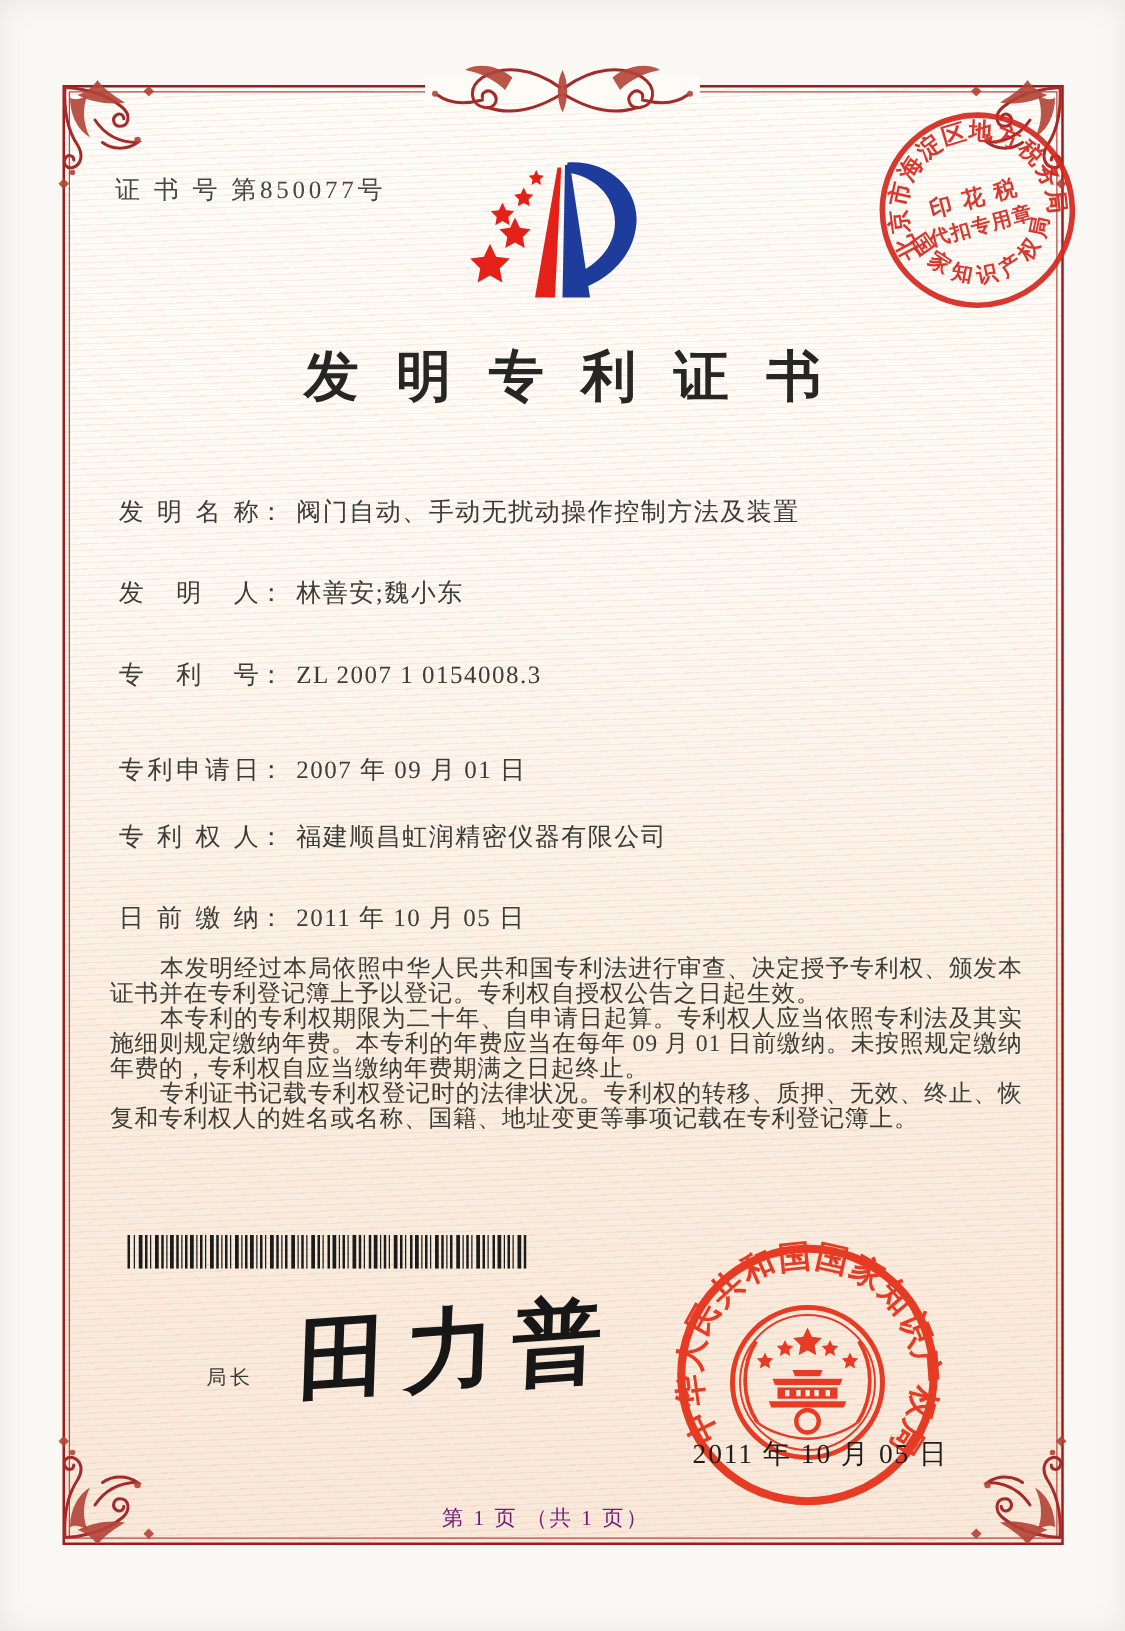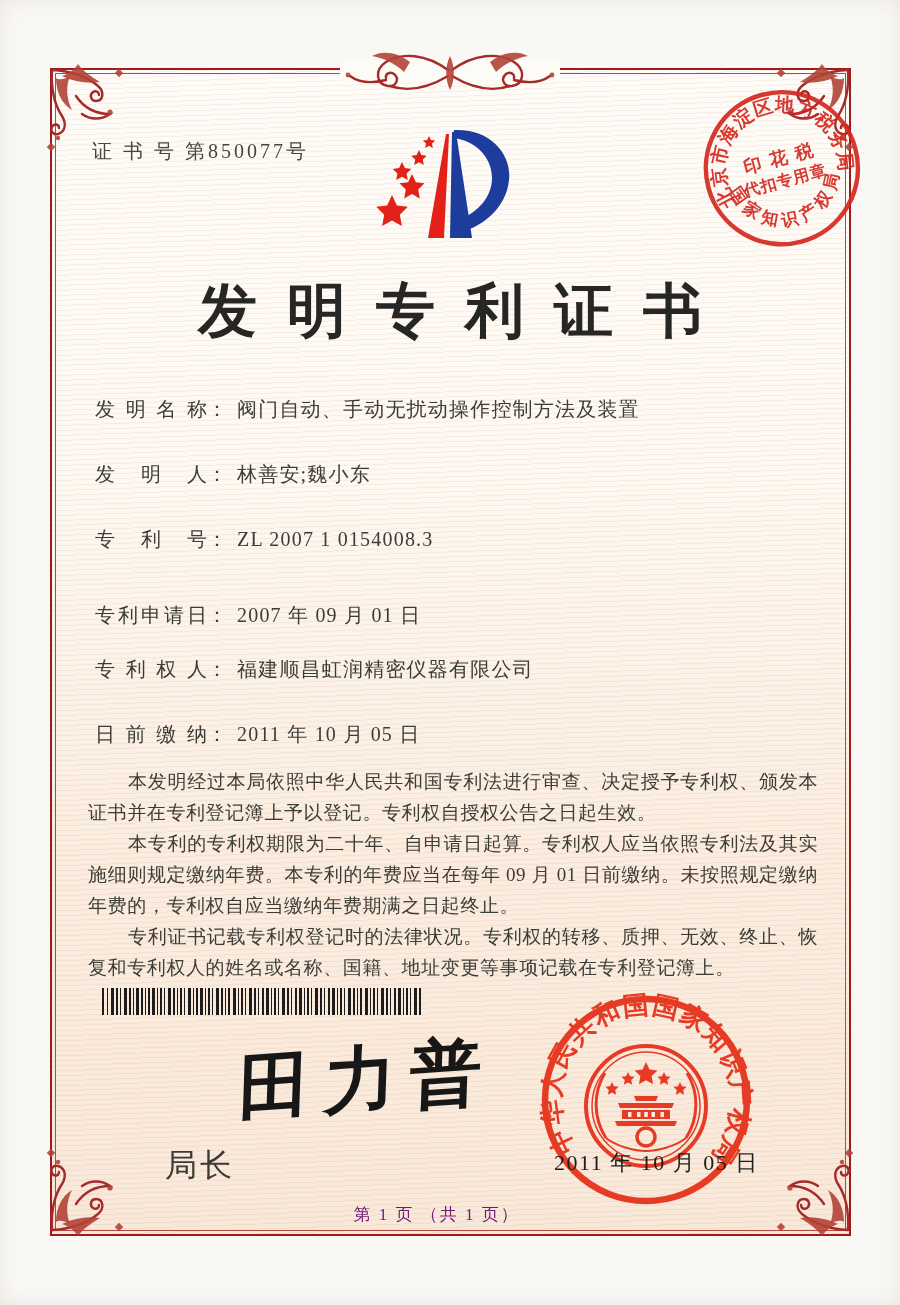--- a/index.html
+++ b/index.html
@@ -27,39 +27,39 @@
 
   
   .cert-no{position:absolute;left:92px;top:138px;font-size:20px;color:#46463f;
            letter-spacing:3px;z-index:3;}
   .logo{position:absolute;left:372px;top:120px;width:160px;height:128px;z-index:3;}
   .tax-stamp{position:absolute;left:700px;top:86px;width:165px;height:165px;z-index:3;
              transform:rotate(-15deg);opacity:.92;}
   .tax-stamp text{fill:#d4281f;font-weight:bold;font-family:"Liberation Serif",serif;}
 
   .title{position:absolute;left:0;top:272px;width:900px;text-align:center;z-index:3;
-         font-size:59px;font-weight:700;color:#262624;letter-spacing:30px;text-indent:30px;}
+         font-size:44px;font-weight:700;color:#262624;letter-spacing:30px;text-indent:30px;}
   .frow{position:absolute;left:95px;width:720px;font-size:20px;color:#3c3c36;z-index:3;
         white-space:nowrap;}
   .flabel{display:inline-block;width:112px;text-align:justify;text-align-last:justify;
           vertical-align:bottom;}
   .fcolon{display:inline-block;margin-right:10px;}
   .fvalue{letter-spacing:1.2px;}
   .r0{top:396px;} .r1{top:461px;} .r2{top:526px;} .r3{top:602px;} .r4{top:656px;} .r5{top:721px;}
 
   
   .paras{position:absolute;left:88px;top:766px;width:730px;z-index:3;
-         font-size:19px;line-height:31px;color:#3d3d37;letter-spacing:.6px;text-align:justify;}
+         font-size:19px;line-height:20px;color:#3d3d37;letter-spacing:.6px;text-align:justify;}
   .paras p{margin:0;text-indent:40px;}
 
   
   .barcode{position:absolute;left:100px;top:988px;width:322px;height:27px;z-index:3;}
 
   
-  .sig-role{position:absolute;left:165px;top:1144px;font-size:32px;color:#3b3b35;
+  .sig-role{position:absolute;left:165px;top:1092px;font-size:16px;color:#3b3b35;
             letter-spacing:3px;z-index:4;}
   .sig-name{position:absolute;left:238px;top:1032px;font-size:72px;font-weight:700;
             color:#171717;letter-spacing:14px;transform:rotate(-4deg) skewX(-6deg);
             z-index:4;font-family:"Liberation Serif",serif;}
 
   
   .seal{position:absolute;left:536px;top:990px;width:220px;height:220px;z-index:4;opacity:.95;}
   .seal text{fill:#e6321b;font-weight:bold;font-family:"Liberation Serif",serif;}
   .seal .e{fill:#e6321b;}
   .seal .eo{fill:none;stroke:#e6321b;}

